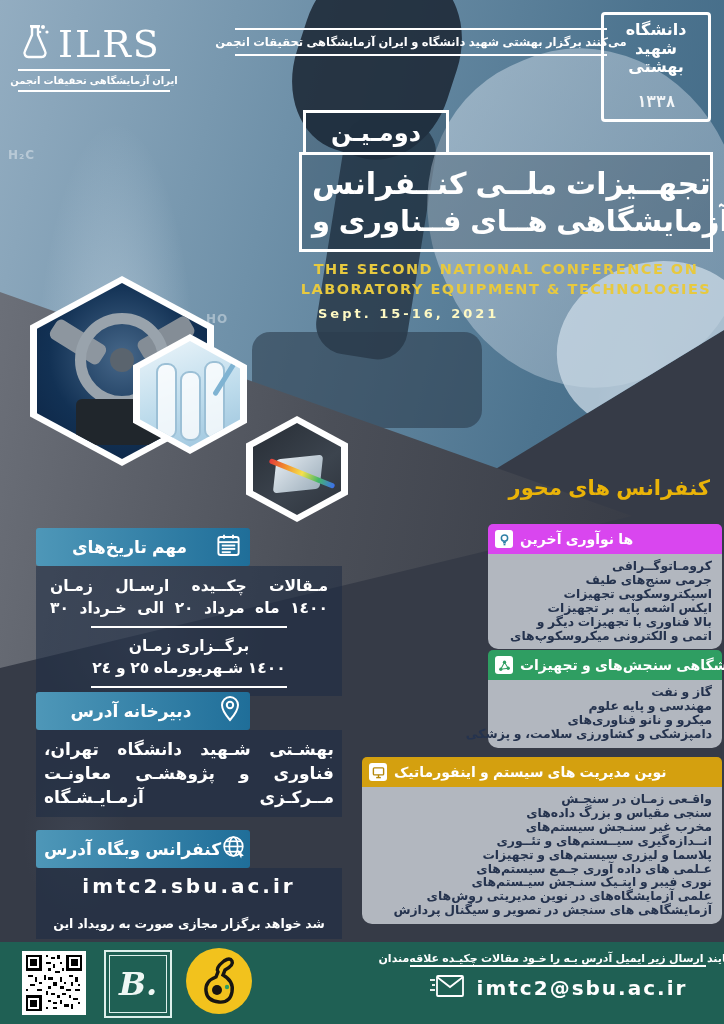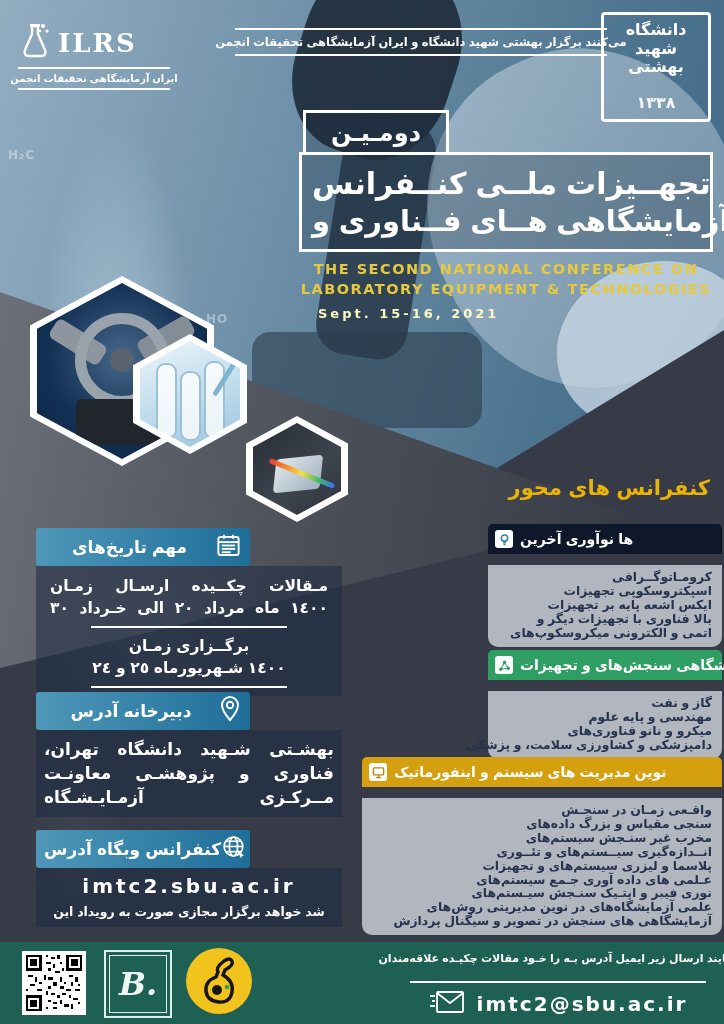--- a/index.html
+++ b/index.html
@@ -43,29 +43,29 @@
   .t1{left:16px;top:22px;width:17px;height:72px;} .t2{left:40px;top:30px;width:17px;height:66px;} .t3{left:64px;top:20px;width:17px;height:74px;}
   .pipette{position:absolute;right:10px;top:8px;width:5px;height:50px;background:#7fb3d2;border-radius:3px;transform:rotate(32deg);}
   .hex3{left:246px;top:416px;width:102px;height:106px;}
   .hex3 .hex-inner{background:linear-gradient(140deg,#272d35 0%,#3c444e 60%,#2d333c 100%);}
   .prism{position:absolute;left:22px;top:34px;width:46px;height:34px;background:linear-gradient(135deg,#e2e9ef,#9fb0bd);transform:skewX(-12deg) rotate(-6deg);border-radius:4px;}
   .rainbow{position:absolute;left:14px;top:48px;width:70px;height:5px;border-radius:3px;transform:rotate(22deg);
     background:linear-gradient(90deg,#e23b3b,#f2902c,#f5e04c,#46b868,#3c6df0);}
   
   .ilrs{position:absolute;left:18px;top:22px;width:152px;color:#fff;}
   .ilrs-row{display:flex;align-items:center;gap:6px;}
-  .ilrs-name{font-family:"DejaVu Serif",serif;font-weight:bold;font-size:26px;letter-spacing:2px;}
+  .ilrs-name{font-family:"DejaVu Serif",serif;font-weight:normal;font-size:38px;letter-spacing:2px;}
   .ilrs-line{border-top:2px solid #fff;margin:3px 0;}
   .ilrs-sub{font-size:10px;font-weight:bold;padding:1px 0;}
   .org-banner{position:absolute;left:235px;top:28px;width:368px;color:#fff;font-size:11.5px;font-weight:bold;
     border-top:2px solid #fff;border-bottom:2px solid #fff;padding:5px 2px;}
   .sbu-logo{position:absolute;left:601px;top:12px;width:104px;height:104px;border:3px solid #fff;border-radius:4px;
     display:flex;flex-direction:column;align-items:center;justify-content:center;color:#fff;line-height:1.15;}
   .sbu-logo div{font-size:16px;font-weight:bold;}
-  .sbu-year{font-size:7px;letter-spacing:3px;margin-top:18px;opacity:.9;}
+  .sbu-year{font-size:7px;letter-spacing:3px;margin-top:18px;opacity:.9;font-family:Liberation Mono, monospace;}
   
   .ordinal-box{position:absolute;left:303px;top:110px;width:140px;height:39px;border:3px solid #fff;
     background:rgba(22,42,62,.28);display:flex;align-items:center;justify-content:center;
     color:#fff;font-size:24px;font-weight:bold;}
   .title-box{position:absolute;left:299px;top:152px;width:414px;height:100px;border:3px solid #fff;
     background:rgba(22,42,62,.28);box-sizing:border-box;padding:10px 10px;display:flex;flex-direction:column;justify-content:space-around;}
   .title-l1{color:#fff;font-size:30px;font-weight:bold;}
   .title-l2{color:#fff;font-size:29px;font-weight:bold;}
   .english-block{position:absolute;left:300px;top:260px;width:412px;text-align:center;}
   .eng{color:#e7c93f;font-size:14.5px;font-weight:bold;letter-spacing:1.5px;line-height:1.35;}
@@ -81,41 +81,41 @@
   .info-header{width:214px;height:38px;background:linear-gradient(90deg,#4e97b8,#1f6e99);border-radius:3px;
     display:flex;align-items:center;padding:0 8px;box-sizing:border-box;}
   .info-header .hdr-txt{flex:1;color:#fff;font-size:17px;font-weight:bold;}
   .info-body{background:rgba(30,44,68,.55);width:306px;box-sizing:border-box;color:#fff;margin-top:0;}
   .ib1 .info-body{padding:9px 8px 8px;}
   .dates-label{font-size:15.5px;font-weight:bold;padding:2px 6px;}
   .divider{border-top:2px solid #fff;width:196px;margin:7px auto;}
   .ib2 .info-body{padding:8px 8px;font-size:17px;font-weight:bold;line-height:1.4;}
   .ib3 .info-body{padding:6px 6px 8px;}
   .url-text{color:#fff;font-size:20px;font-weight:bold;letter-spacing:3px;text-align:center;direction:ltr;}
-  .virtual-note{font-size:12.5px;font-weight:bold;margin-top:6px;}
+  .virtual-note{font-size:12.5px;font-weight:bold;margin-top:18px;}
   
   .topics-heading{position:absolute;right:14px;top:476px;width:240px;color:#eab308;font-size:21px;font-weight:bold;}
   .section{position:absolute;}
   .sec1{left:488px;top:524px;width:234px;} .sec2{left:488px;top:650px;width:234px;} .sec3{left:362px;top:757px;width:360px;}
   .sec-header{height:30px;border-radius:5px 5px 0 0;display:flex;align-items:center;gap:7px;padding:0 7px;box-sizing:border-box;}
   .sec-header .ic{width:18px;height:18px;background:#fff;border-radius:3px;display:flex;align-items:center;justify-content:center;flex:0 0 auto;}
   .sec-header .sec-title{color:#fff;font-size:14px;font-weight:bold;}
-  .hdr-blue{background:#0f172a;} .hdr-green{background:#2f9e62;} .hdr-gold{background:#d4a00f;}
-  .sec-body{background:#b2b7bf;border-radius:0 0 10px 10px;padding:5px 10px 7px;margin-top:11px;}
+  .hdr-blue{background:#d946ef;} .hdr-green{background:#2f9e62;} .hdr-gold{background:#d4a00f;}
+  .sec-body{background:#b2b7bf;border-radius:0 0 10px 10px;padding:5px 10px 7px;}
   .sec-item{color:#25334e;font-size:12.4px;font-weight:bold;line-height:13.9px;}
   
   .footer{position:absolute;left:0;top:942px;width:724px;height:82px;background:#1f6054;}
   .qr{position:absolute;left:22px;top:9px;width:64px;height:64px;background:#fff;display:flex;align-items:center;justify-content:center;}
   .b-logo{position:absolute;left:104px;top:8px;width:64px;height:64px;border:2px solid #def0ec;display:flex;align-items:center;justify-content:center;}
   .b-logo::before{content:"";position:absolute;inset:3px;border:1px solid #def0ec;}
   .b-mark{font-family:"DejaVu Serif",serif;font-style:italic;font-weight:bold;color:#eef7f4;font-size:32px;}
   .flask-logo{position:absolute;left:186px;top:6px;width:66px;height:66px;background:#f2c21d;border-radius:50%;
     display:flex;align-items:center;justify-content:center;}
   .footer-right{position:absolute;right:18px;top:10px;width:296px;display:flex;flex-direction:column;align-items:stretch;}
-  .footer-note{color:#fff;font-size:11px;font-weight:bold;padding-bottom:16px;border-bottom:2px solid #fff;}
+  .footer-note{color:#fff;font-size:11px;font-weight:bold;padding-bottom:0;border-bottom:2px solid #fff;}
   .email-row{display:flex;align-items:center;justify-content:center;gap:12px;margin-top:7px;}
   .email-text{color:#fff;font-size:20px;font-weight:bold;letter-spacing:2px;direction:ltr;}
 </style>
 </head>
 <body>
 
 <div class="poster">
 
   <div class="bg-photo">
     <div class="ph-shape scope-head"></div>
@@ -353,20 +353,25 @@
       </span>
       <span class="sec-title wrow left">
           <span dir="rtl">آخرین</span>
           <span dir="rtl">نوآوری</span>
           <span dir="rtl">ها</span>
         </span>
     </div>
     <div class="sec-body">
       <div class="sec-item wrow right">
           <span dir="rtl">کرومـاتوگــرافی</span>
+        </div>
+      <div class="sec-item wrow right">
+          <span dir="rtl">طیف</span>
+          <span dir="rtl">سنج‌های</span>
+          <span dir="rtl">جرمی</span>
         </div>
       <div class="sec-item wrow right">
           <span dir="rtl">تجهیزات</span>
           <span dir="rtl">اسپکتروسکوپی</span>
         </div>
       <div class="sec-item wrow right">
           <span dir="rtl">تجهیزات</span>
           <span dir="rtl">بر</span>
           <span dir="rtl">پایه</span>
           <span dir="rtl">اشعه</span>

